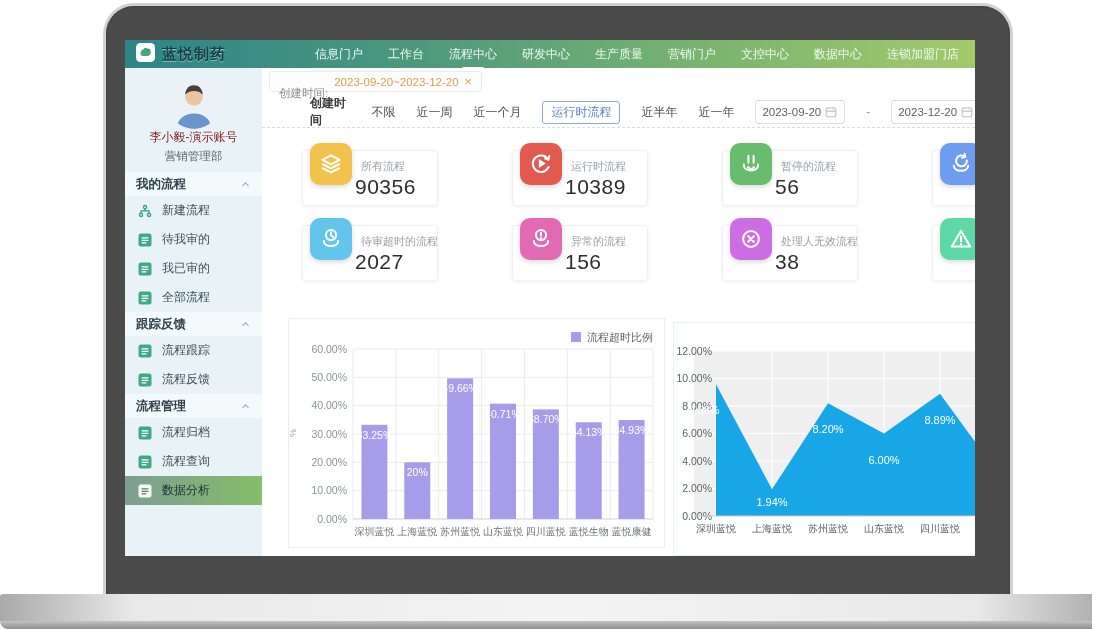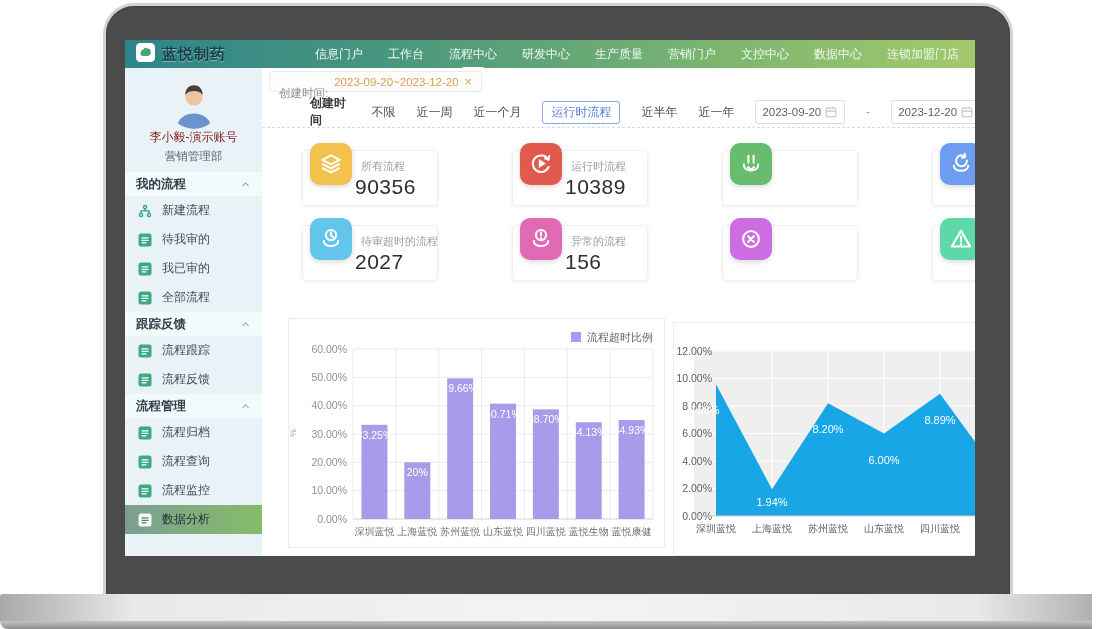--- a/index.html
+++ b/index.html
@@ -211,27 +211,20 @@
               <path d="M4 4.8h6M4 7.3h6M4 9.8h4" stroke="#ffffff" stroke-width="1.2" stroke-linecap="round"></path>
             </svg>
             <span>流程归档</span>
           </div>
           <div class="side-item">
             <svg width="14" height="14" viewBox="0 0 14 14">
               <rect x="0.5" y="0.5" width="13" height="13" rx="2.5" fill="#3fa983"></rect>
               <path d="M4 4.8h6M4 7.3h6M4 9.8h4" stroke="#ffffff" stroke-width="1.2" stroke-linecap="round"></path>
             </svg>
             <span>流程查询</span>
-          </div>
-          <div class="side-item">
-            <svg width="14" height="14" viewBox="0 0 14 14">
-              <rect x="0.5" y="0.5" width="13" height="13" rx="2.5" fill="#3fa983"></rect>
-              <path d="M4 4.8h6M4 7.3h6M4 9.8h4" stroke="#ffffff" stroke-width="1.2" stroke-linecap="round"></path>
-            </svg>
-            <span>流程监控</span>
           </div>
           <div class="side-item active">
             <svg width="14" height="14" viewBox="0 0 14 14">
               <rect x="0.5" y="0.5" width="13" height="13" rx="2.5" fill="#f6f9f6"></rect>
               <path d="M4 4.8h6M4 7.3h6M4 9.8h4" stroke="#57806b" stroke-width="1.2" stroke-linecap="round"></path>
             </svg>
             <span>数据分析</span>
           </div>
         </div>
     </div>
@@ -303,20 +296,24 @@
             </div>
           </div>
           <div class="card" style="left: 460px; top: 82px;">
             <div class="card-icon" style="background:#67bd6d">
               <svg width="26" height="26" viewBox="0 0 24 24" fill="none" stroke="#ffffff" stroke-width="1.9" stroke-linecap="round" stroke-linejoin="round">
                 <path d="M9.6 4.5v6.3M14.4 4.5v6.3"></path>
                 <path d="M5.4 12.6c0 3.3 2.9 5.3 6.6 5.3s6.6-2 6.6-5.3"></path>
                 <path d="M9.2 14.9l2.8 2.5 2.8-2.5"></path>
               </svg>
             </div>
+            <div class="card-text">
+              <div class="card-label">暂停的流程</div>
+              <div class="card-value">56</div>
+            </div>
           </div>
           <div class="card" style="left: 670px; top: 82px;">
             <div class="card-icon" style="background:#6d9cf0">
               <svg width="26" height="26" viewBox="0 0 24 24" fill="none" stroke="#ffffff" stroke-width="1.9" stroke-linecap="round" stroke-linejoin="round">
                 <path d="M15.6 5.3a5 5 0 1 0 1.8 3.6"></path>
                 <path d="M15.3 2.6l.6 2.9-2.9.7"></path>
                 <path d="M5.4 13.6c0 2.9 2.9 4.7 6.6 4.7s6.6-1.8 6.6-4.7"></path>
               </svg>
             </div>
           </div>
@@ -345,20 +342,24 @@
               <div class="card-label">异常的流程</div>
               <div class="card-value">156</div>
             </div>
           </div>
           <div class="card" style="left: 460px; top: 157px;">
             <div class="card-icon" style="background:#cd6de2">
               <svg width="26" height="26" viewBox="0 0 24 24" fill="none" stroke="#ffffff" stroke-width="1.9" stroke-linecap="round" stroke-linejoin="round">
                 <circle cx="12" cy="12" r="7.3"></circle>
                 <path d="M9.4 9.4l5.2 5.2M14.6 9.4l-5.2 5.2"></path>
               </svg>
+            </div>
+            <div class="card-text">
+              <div class="card-label">处理人无效流程</div>
+              <div class="card-value">38</div>
             </div>
           </div>
           <div class="card" style="left: 670px; top: 157px;">
             <div class="card-icon" style="background:#5fd8a7">
               <svg width="26" height="26" viewBox="0 0 24 24" fill="none" stroke="#ffffff" stroke-width="1.9" stroke-linecap="round" stroke-linejoin="round">
                 <path d="M12 4.5 3.5 19h17z"></path>
                 <path d="M12 9.8v4.4M12 16.6v.2"></path>
               </svg>
             </div>
           </div>

